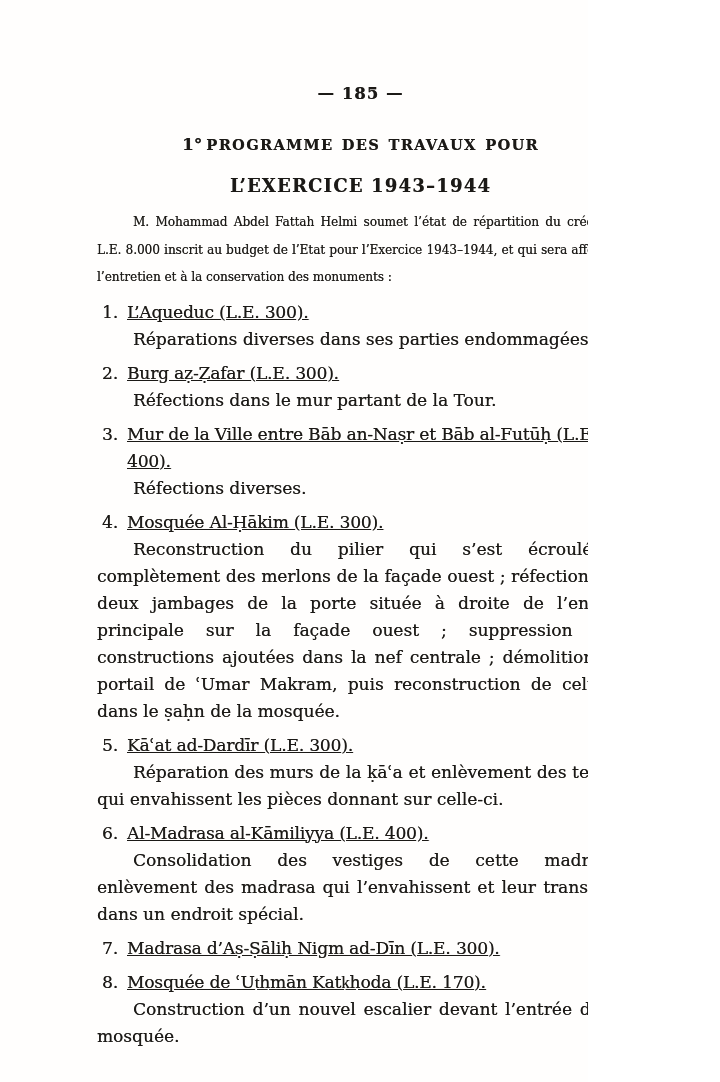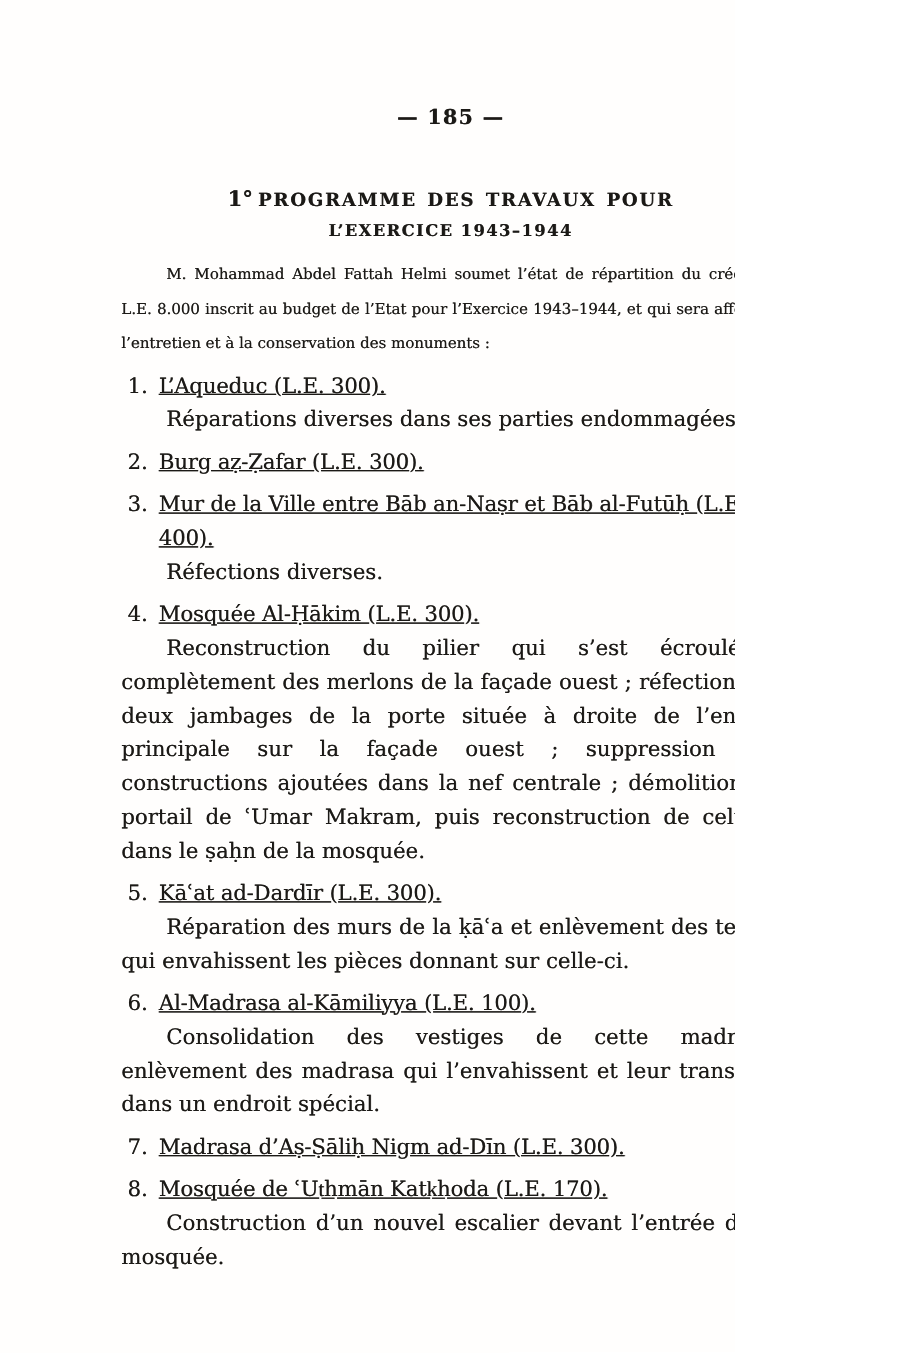--- a/index.html
+++ b/index.html
@@ -28,33 +28,33 @@
     text-align: center;
     font-size: 16.5px;
     font-weight: bold;
     letter-spacing: 1px;
   }
   .heading {
     text-align: center;
     font-weight: bold;
   }
   .heading-line1 {
-    margin-top: 47px;
+    margin-top: 31px;
     font-size: 14.5px;
     letter-spacing: 1.4px;
     word-spacing: 2px;
   }
   .heading-numero {
     font-size: 17px;
     letter-spacing: 0;
     margin-right: 4px;
   }
   .heading-line2 {
-    margin-top: 8px;
-    font-size: 13px;
+    margin-top: 21px;
+    font-size: 18px;
     letter-spacing: 1.2px;
   }
   .intro {
     margin: 13px 0 0 0;
     font-size: 12px;
     line-height: 27.5px;
     text-align: justify;
     text-indent: 36px;
   }
   .items {
@@ -110,20 +110,21 @@
           <span class="item-title">L’Aqueduc (L.E. 300).</span>
         </div>
         <p class="item-desc">Réparations diverses dans ses parties endommagées.</p>
       </div>
 
       <div class="item">
         <div class="item-head">
           <span class="item-num">2.</span>
           <span class="item-title">Burg aẓ-Ẓafar (L.E. 300).</span>
         </div>
+        <p class="item-desc">Réfections dans le mur partant de la Tour.</p>
       </div>
 
       <div class="item">
         <div class="item-head">
           <span class="item-num">3.</span>
           <span class="item-title">Mur de la Ville entre Bāb an-Naṣr et Bāb al-Futūḥ (L.E. 400).</span>
         </div>
         <p class="item-desc">Réfections diverses.</p>
       </div>
 
@@ -139,21 +140,21 @@
         <div class="item-head">
           <span class="item-num">5.</span>
           <span class="item-title">Kāʿat ad-Dardīr (L.E. 300).</span>
         </div>
         <p class="item-desc">Réparation des murs de la ḳāʿa et enlèvement des terres qui envahissent les pièces donnant sur celle-ci.</p>
       </div>
 
       <div class="item">
         <div class="item-head">
           <span class="item-num">6.</span>
-          <span class="item-title">Al-Madrasa al-Kāmiliyya (L.E. 100).</span>
+          <span class="item-title">Al-Madrasa al-Kāmiliyya (L.E. 400).</span>
         </div>
         <p class="item-desc">Consolidation des vestiges de cette madrasa, enlèvement des madrasa qui l’envahissent et leur transport dans un endroit spécial.</p>
       </div>
 
       <div class="item">
         <div class="item-head">
           <span class="item-num">7.</span>
           <span class="item-title">Madrasa d’Aṣ-Ṣāliḥ Nigm ad-Dīn (L.E. 300).</span>
         </div>
       </div>

